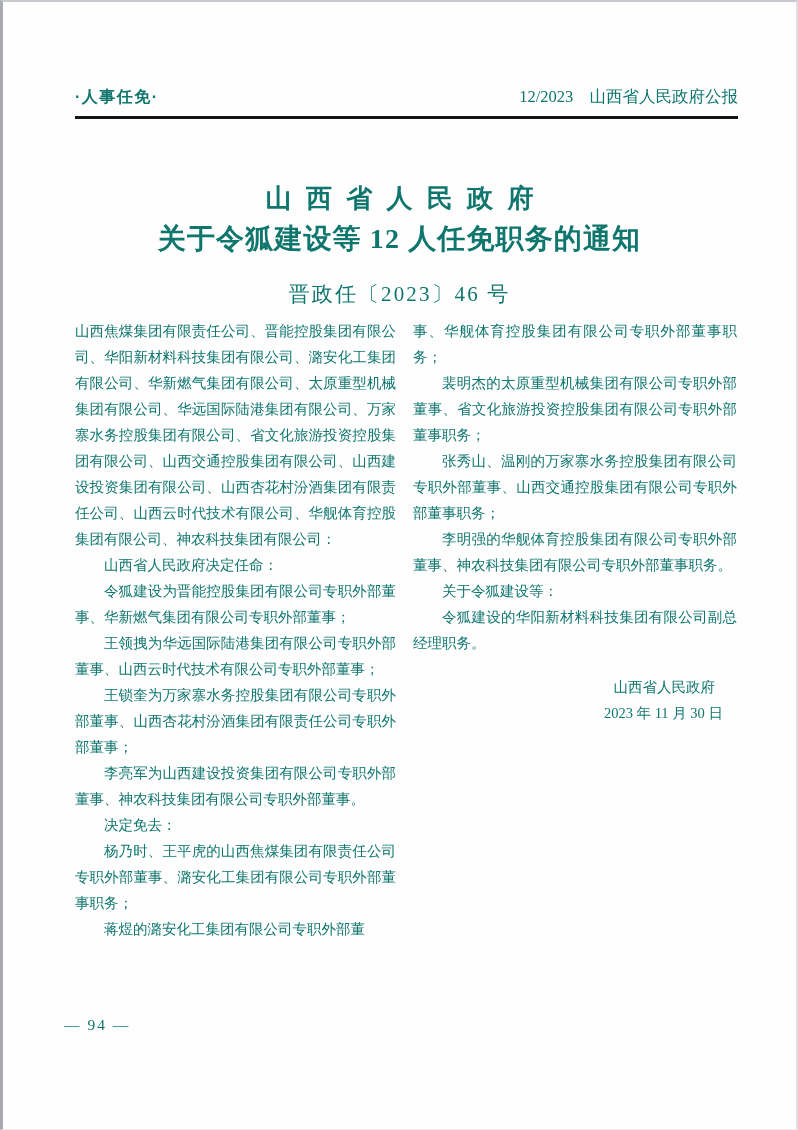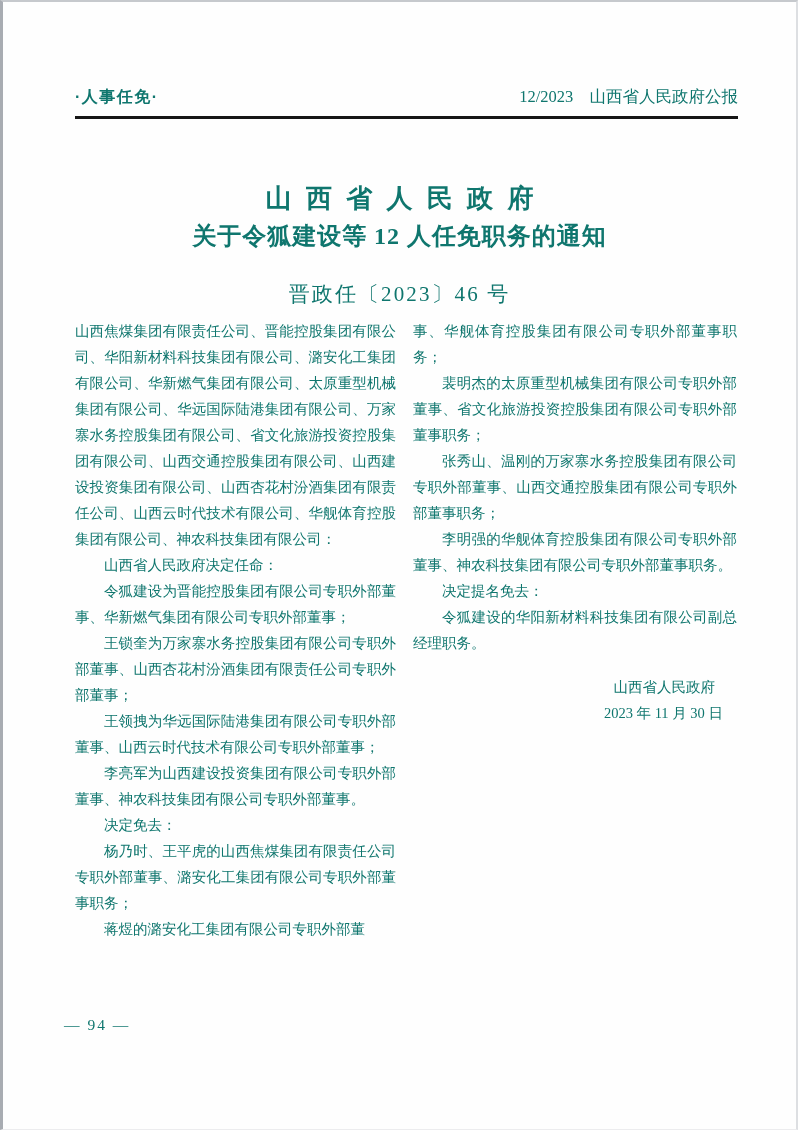--- a/index.html
+++ b/index.html
@@ -33,21 +33,21 @@
     top: 114px; left: 72px; width: 663px; height: 3px;
     background: #161616;
   }
   .title1 {
     position: absolute; top: 179px; left: 0; width: 100%;
     text-align: center; font-size: 26px; font-weight: bold;
     letter-spacing: 0.55em; text-indent: 0.55em;
   }
   .title2 {
     position: absolute; top: 218px; left: 0; width: 100%;
-    text-align: center; font-size: 24px; font-weight: bold;
+    text-align: center; font-size: 28px; font-weight: bold;
     letter-spacing: 0.04em;
   }
   .docnum {
     position: absolute; top: 278px; left: 0; width: 100%;
     text-align: center; font-size: 21px; letter-spacing: 0.1em;
   }
   .col {
     position: absolute; top: 316px;
     font-size: 14.5px; line-height: 26px;
     text-align: justify;
@@ -81,36 +81,36 @@
 
   <div class="title1">山西省人民政府</div>
   <div class="title2">关于令狐建设等 12 人任免职务的通知</div>
   <div class="docnum">晋政任〔2023〕46 号</div>
 
   <div class="col col-left">
     <div>
         <p class="">山西焦煤集团有限责任公司、晋能控股集团有限公司、华阳新材料科技集团有限公司、潞安化工集团有限公司、华新燃气集团有限公司、太原重型机械集团有限公司、华远国际陆港集团有限公司、万家寨水务控股集团有限公司、省文化旅游投资控股集团有限公司、山西交通控股集团有限公司、山西建设投资集团有限公司、山西杏花村汾酒集团有限责任公司、山西云时代技术有限公司、华舰体育控股集团有限公司、神农科技集团有限公司：</p>
         <p class="indent">山西省人民政府决定任命：</p>
         <p class="indent">令狐建设为晋能控股集团有限公司专职外部董事、华新燃气集团有限公司专职外部董事；</p>
+        <p class="indent">王领拽为华远国际陆港集团有限公司专职外部董事、山西云时代技术有限公司专职外部董事；</p>
         <p class="indent">王锁奎为万家寨水务控股集团有限公司专职外部董事、山西杏花村汾酒集团有限责任公司专职外部董事；</p>
-        <p class="indent">王领拽为华远国际陆港集团有限公司专职外部董事、山西云时代技术有限公司专职外部董事；</p>
         <p class="indent">李亮军为山西建设投资集团有限公司专职外部董事、神农科技集团有限公司专职外部董事。</p>
         <p class="indent">决定免去：</p>
         <p class="indent">杨乃时、王平虎的山西焦煤集团有限责任公司专职外部董事、潞安化工集团有限公司专职外部董事职务；</p>
         <p class="indent">蒋煜的潞安化工集团有限公司专职外部董</p>
       </div>
   </div>
 
   <div class="col col-right">
     <div>
         <p class="">事、华舰体育控股集团有限公司专职外部董事职务；</p>
         <p class="indent">裴明杰的太原重型机械集团有限公司专职外部董事、省文化旅游投资控股集团有限公司专职外部董事职务；</p>
         <p class="indent">张秀山、温刚的万家寨水务控股集团有限公司专职外部董事、山西交通控股集团有限公司专职外部董事职务；</p>
         <p class="indent">李明强的华舰体育控股集团有限公司专职外部董事、神农科技集团有限公司专职外部董事职务。</p>
-        <p class="indent">决定提名免去：</p>
+        <p class="indent">关于令狐建设等：</p>
         <p class="indent">令狐建设的华阳新材料科技集团有限公司副总经理职务。</p>
       </div>
     <p class="sig-agency">山西省人民政府</p>
     <p class="sig-date">2023 年 11 月 30 日</p>
   </div>
 
   <div class="footer">— 94 —</div>
 
 </div>
 

